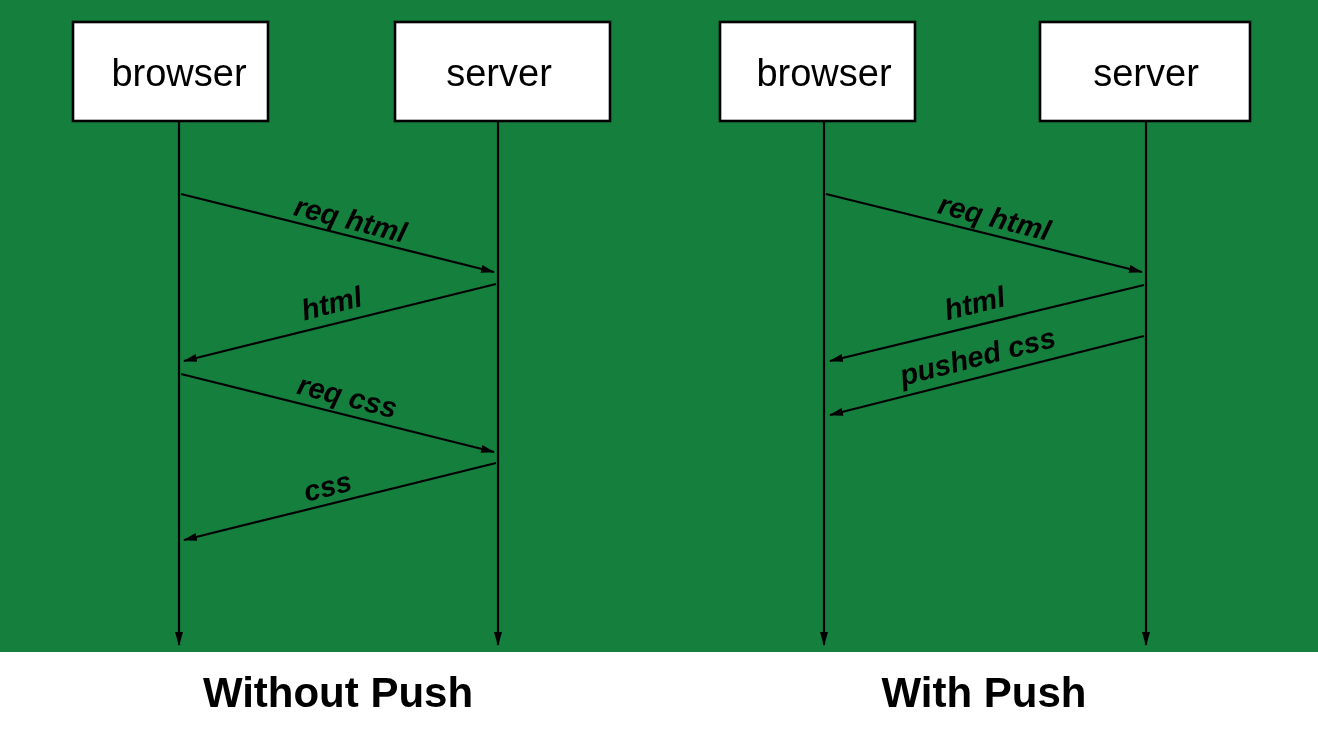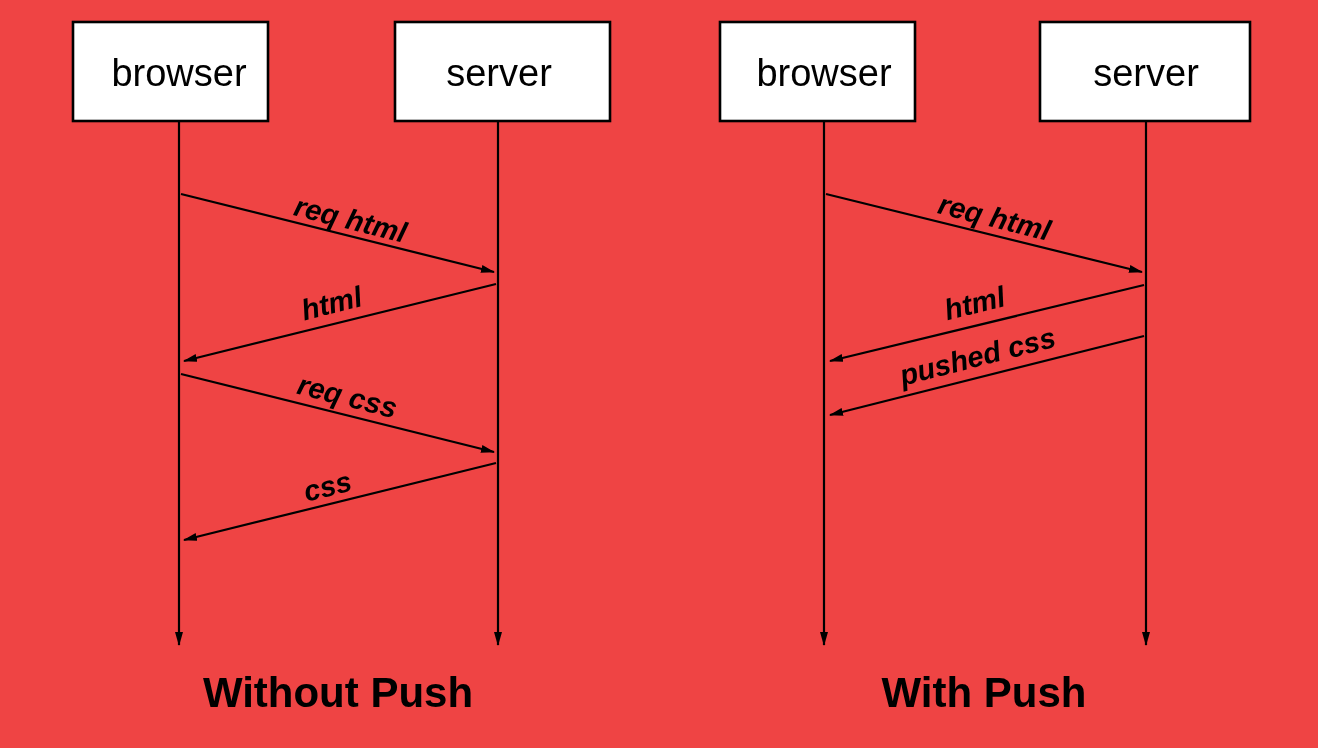--- a/index.html
+++ b/index.html
@@ -6,22 +6,22 @@
     margin: 0;
     padding: 0;
     background: #ffffff;
     width: 1318px;
     height: 748px;
     overflow: hidden;
   }
   .stage {
     position: relative;
     width: 1318px;
-    height: 748px;
-    background: #ef4444;
+    height: 652px;
+    background: #15803d;
   }
   svg { display: block; }
   .actor-box {
     fill: #ffffff;
     stroke: #000000;
     stroke-width: 2.6;
   }
   .lifeline, .msg {
     stroke: #000000;
     stroke-width: 2.2;

